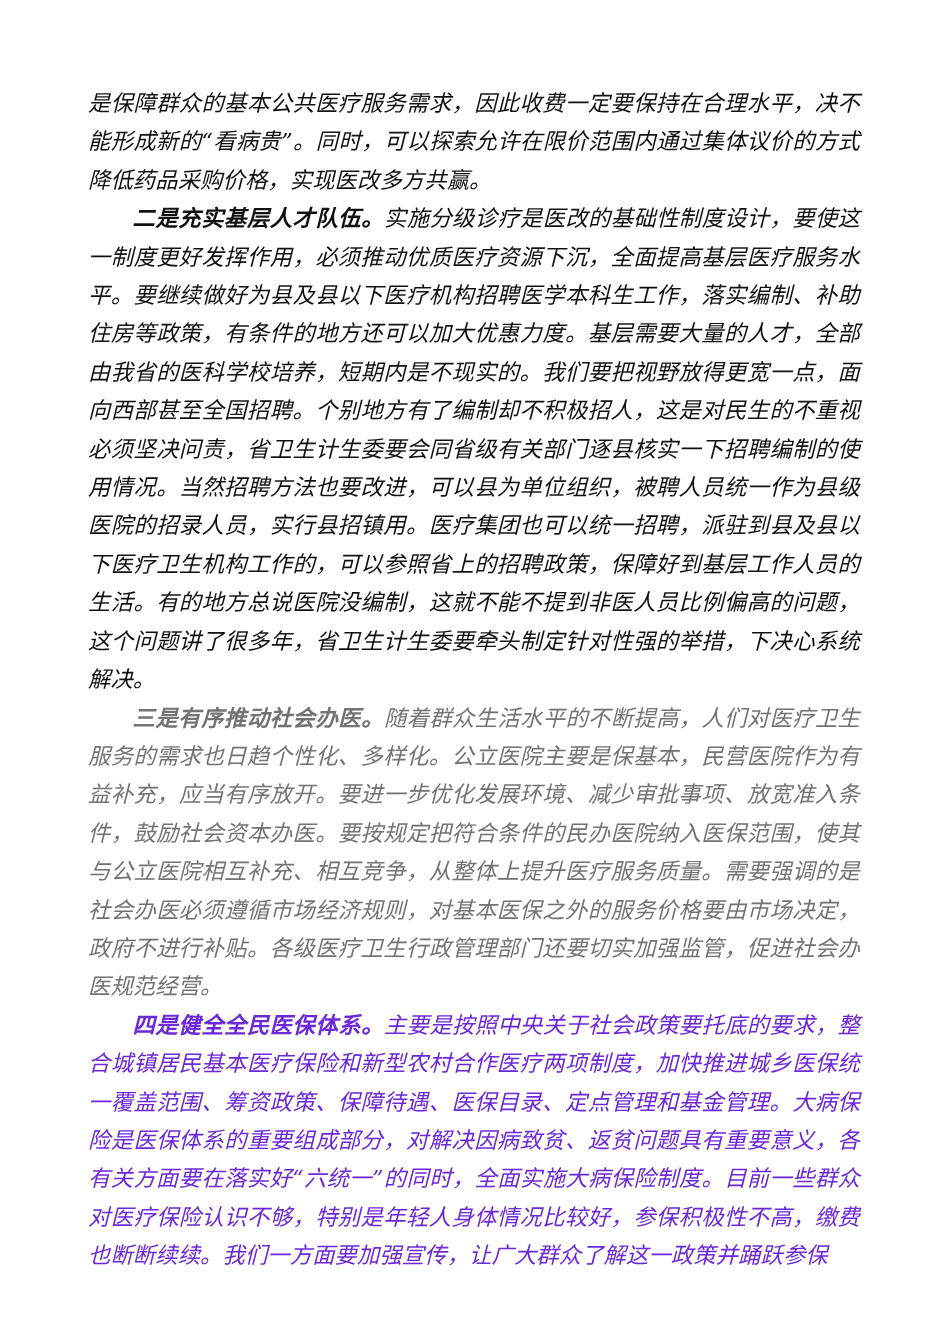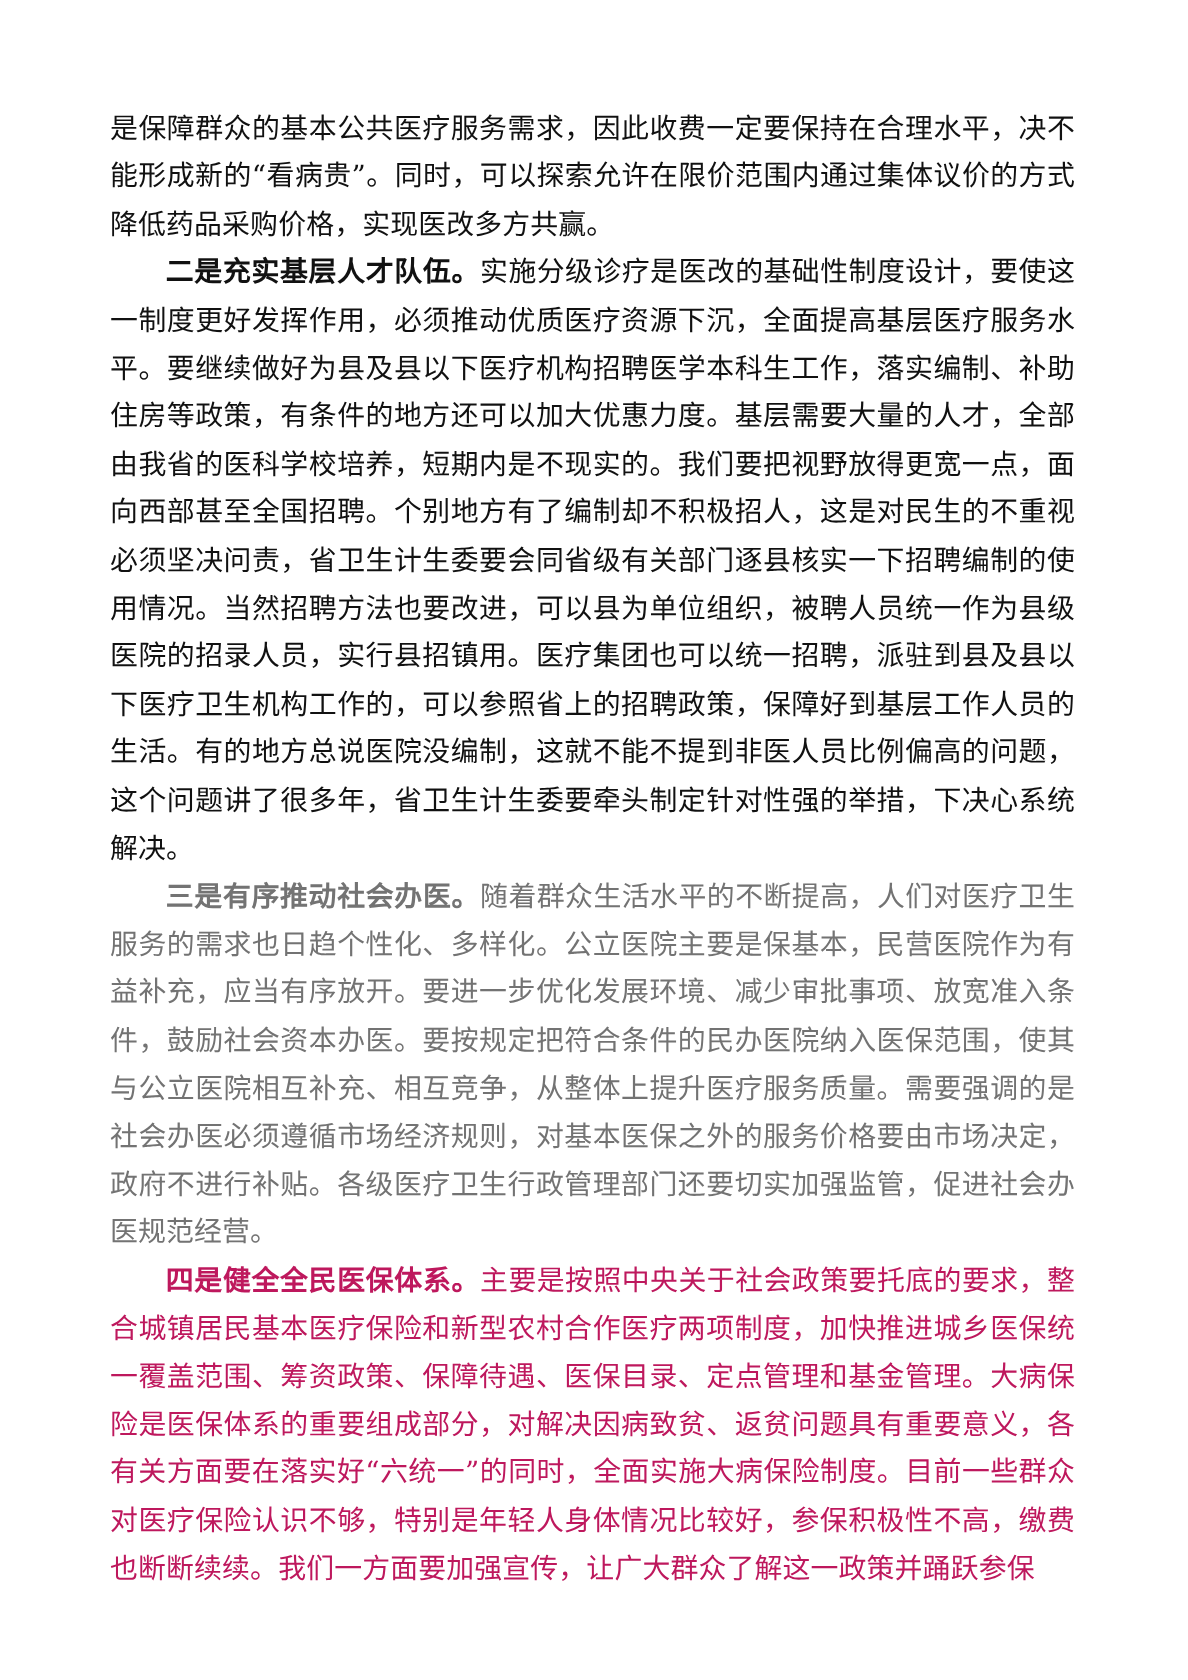--- a/index.html
+++ b/index.html
@@ -16,20 +16,21 @@
     color: #000000;
     overflow: hidden;
   }
 
   .page {
     position: relative;
     width: 950px;
     height: 1036px;
     background: #ffffff;
     box-sizing: border-box;
+    font-style: italic;
   }
 
   .page-body {
     position: absolute;
     left: 88px;
     top: 84px;
     width: 772px;
   }
 
   .para {
@@ -74,16 +75,16 @@
 
 <div class="page" style="background: rgb(255, 255, 255);">
   <div class="page-body">
 
     <p class="para continues" style="color: rgb(17, 17, 17);"><span>是保障群众的基本公共医疗服务需求，因此收费一定要保持在合理水平，决不能形成新的“看病贵”。同时，可以探索允许在限价范围内通过集体议价的方式降低药品采购价格，实现医改多方共赢。</span></p>
 
     <p class="para indent" style="color: rgb(17, 17, 17);"><span class="lead">二是充实基层人才队伍。</span><span>实施分级诊疗是医改的基础性制度设计，要使这一制度更好发挥作用，必须推动优质医疗资源下沉，全面提高基层医疗服务水平。要继续做好为县及县以下医疗机构招聘医学本科生工作，落实编制、补助住房等政策，有条件的地方还可以加大优惠力度。基层需要大量的人才，全部由我省的医科学校培养，短期内是不现实的。我们要把视野放得更宽一点，面向西部甚至全国招聘。个别地方有了编制却不积极招人，这是对民生的不重视必须坚决问责，省卫生计生委要会同省级有关部门逐县核实一下招聘编制的使用情况。当然招聘方法也要改进，可以县为单位组织，被聘人员统一作为县级医院的招录人员，实行县招镇用。医疗集团也可以统一招聘，派驻到县及县以下医疗卫生机构工作的，可以参照省上的招聘政策，保障好到基层工作人员的生活。有的地方总说医院没编制，这就不能不提到非医人员比例偏高的问题，这个问题讲了很多年，省卫生计生委要牵头制定针对性强的举措，下决心系统解决。</span></p>
 
     <p class="para indent" style="color: #737373;"><span class="lead">三是有序推动社会办医。</span><span>随着群众生活水平的不断提高，人们对医疗卫生服务的需求也日趋个性化、多样化。公立医院主要是保基本，民营医院作为有益补充，应当有序放开。要进一步优化发展环境、减少审批事项、放宽准入条件，鼓励社会资本办医。要按规定把符合条件的民办医院纳入医保范围，使其与公立医院相互补充、相互竞争，从整体上提升医疗服务质量。需要强调的是社会办医必须遵循市场经济规则，对基本医保之外的服务价格要由市场决定，政府不进行补贴。各级医疗卫生行政管理部门还要切实加强监管，促进社会办医规范经营。</span></p>
 
-    <p class="para indent" style="color: #be185d;"><span class="lead">四是健全全民医保体系。</span><span>主要是按照中央关于社会政策要托底的要求，整合城镇居民基本医疗保险和新型农村合作医疗两项制度，加快推进城乡医保统一覆盖范围、筹资政策、保障待遇、医保目录、定点管理和基金管理。大病保险是医保体系的重要组成部分，对解决因病致贫、返贫问题具有重要意义，各有关方面要在落实好“六统一”的同时，全面实施大病保险制度。目前一些群众对医疗保险认识不够，特别是年轻人身体情况比较好，参保积极性不高，缴费也断断续续。我们一方面要加强宣传，让广大群众了解这一政策并踊跃参保</span></p>
+    <p class="para indent" style="color: #6d28d9;"><span class="lead">四是健全全民医保体系。</span><span>主要是按照中央关于社会政策要托底的要求，整合城镇居民基本医疗保险和新型农村合作医疗两项制度，加快推进城乡医保统一覆盖范围、筹资政策、保障待遇、医保目录、定点管理和基金管理。大病保险是医保体系的重要组成部分，对解决因病致贫、返贫问题具有重要意义，各有关方面要在落实好“六统一”的同时，全面实施大病保险制度。目前一些群众对医疗保险认识不够，特别是年轻人身体情况比较好，参保积极性不高，缴费也断断续续。我们一方面要加强宣传，让广大群众了解这一政策并踊跃参保</span></p>
 
   </div>
 </div>
 
 </body></html>

